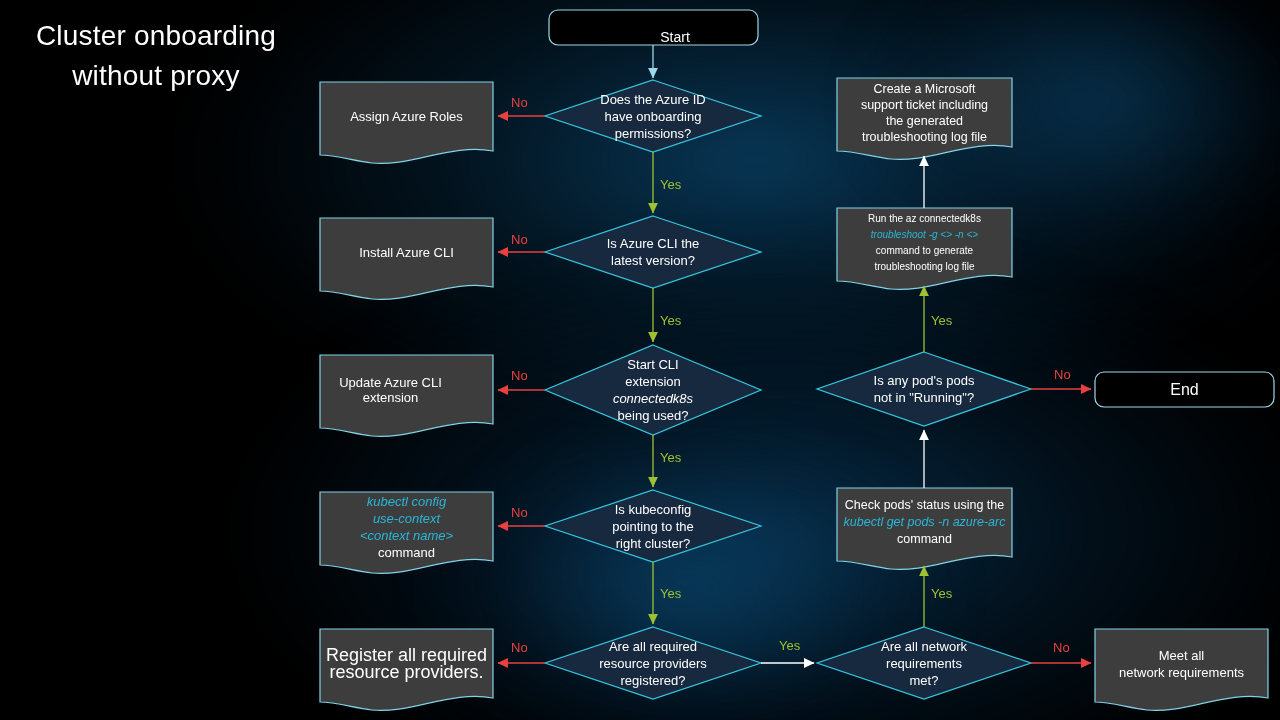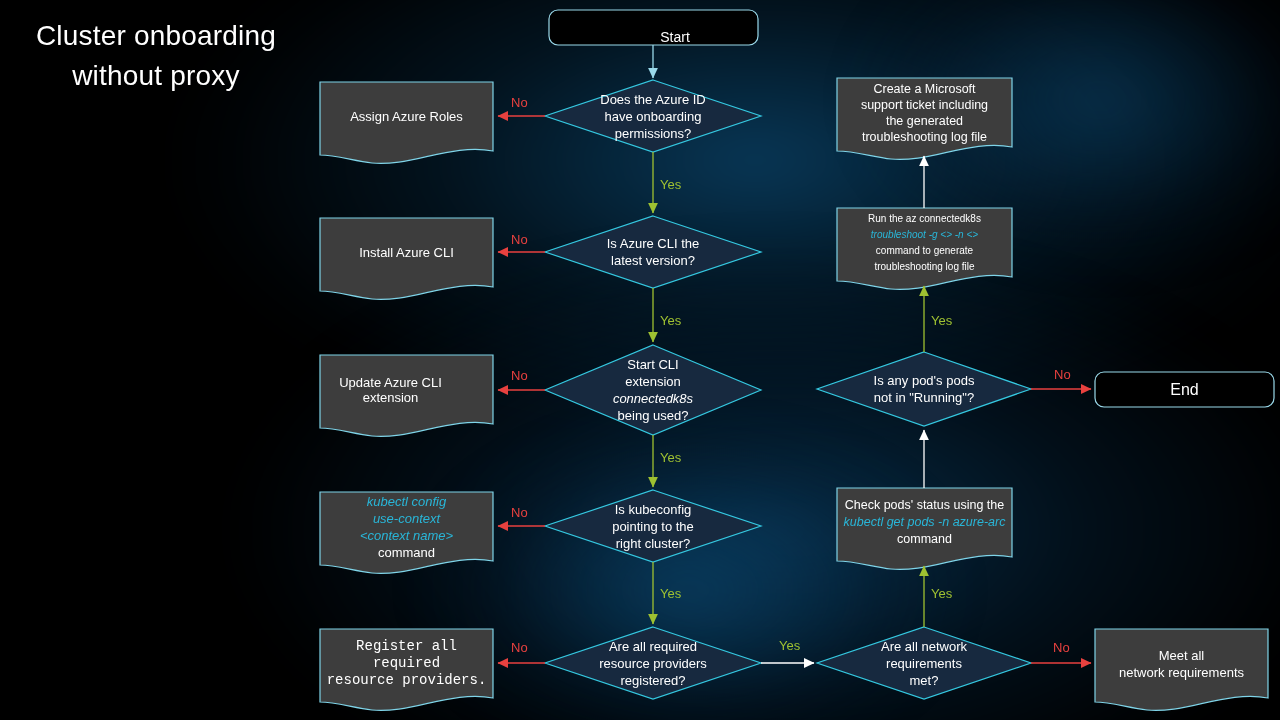--- a/index.html
+++ b/index.html
@@ -206,21 +206,21 @@
   <div class="node-text" style="left:320px;top:492px;width:173px;height:69px;">
     <div style="font-size:13px;line-height:17px;">
       <span class="line t-cyan">kubectl config</span>
       <span class="line t-cyan">use-context</span>
       <span class="line t-cyan">&lt;context name&gt;</span>
       <span class="line t-white">command</span>
     </div>
   </div>
 
   <div class="node-text" style="left:320px;top:629px;width:173px;height:69px;">
-    <div style="font-size:14px;line-height:17px;font-family:Liberation Mono, monospace;">
+    <div style="font-size:18px;line-height:17px;">
       <span class="line t-white">Register all required</span>
       <span class="line t-white">resource providers.</span>
     </div>
   </div>
 
   <div class="node-text" style="left:1095px;top:629px;width:173px;height:69px;">
     <div style="font-size:13px;line-height:17px;">
       <span class="line t-white">Meet all</span>
       <span class="line t-white">network requirements</span>
     </div>

